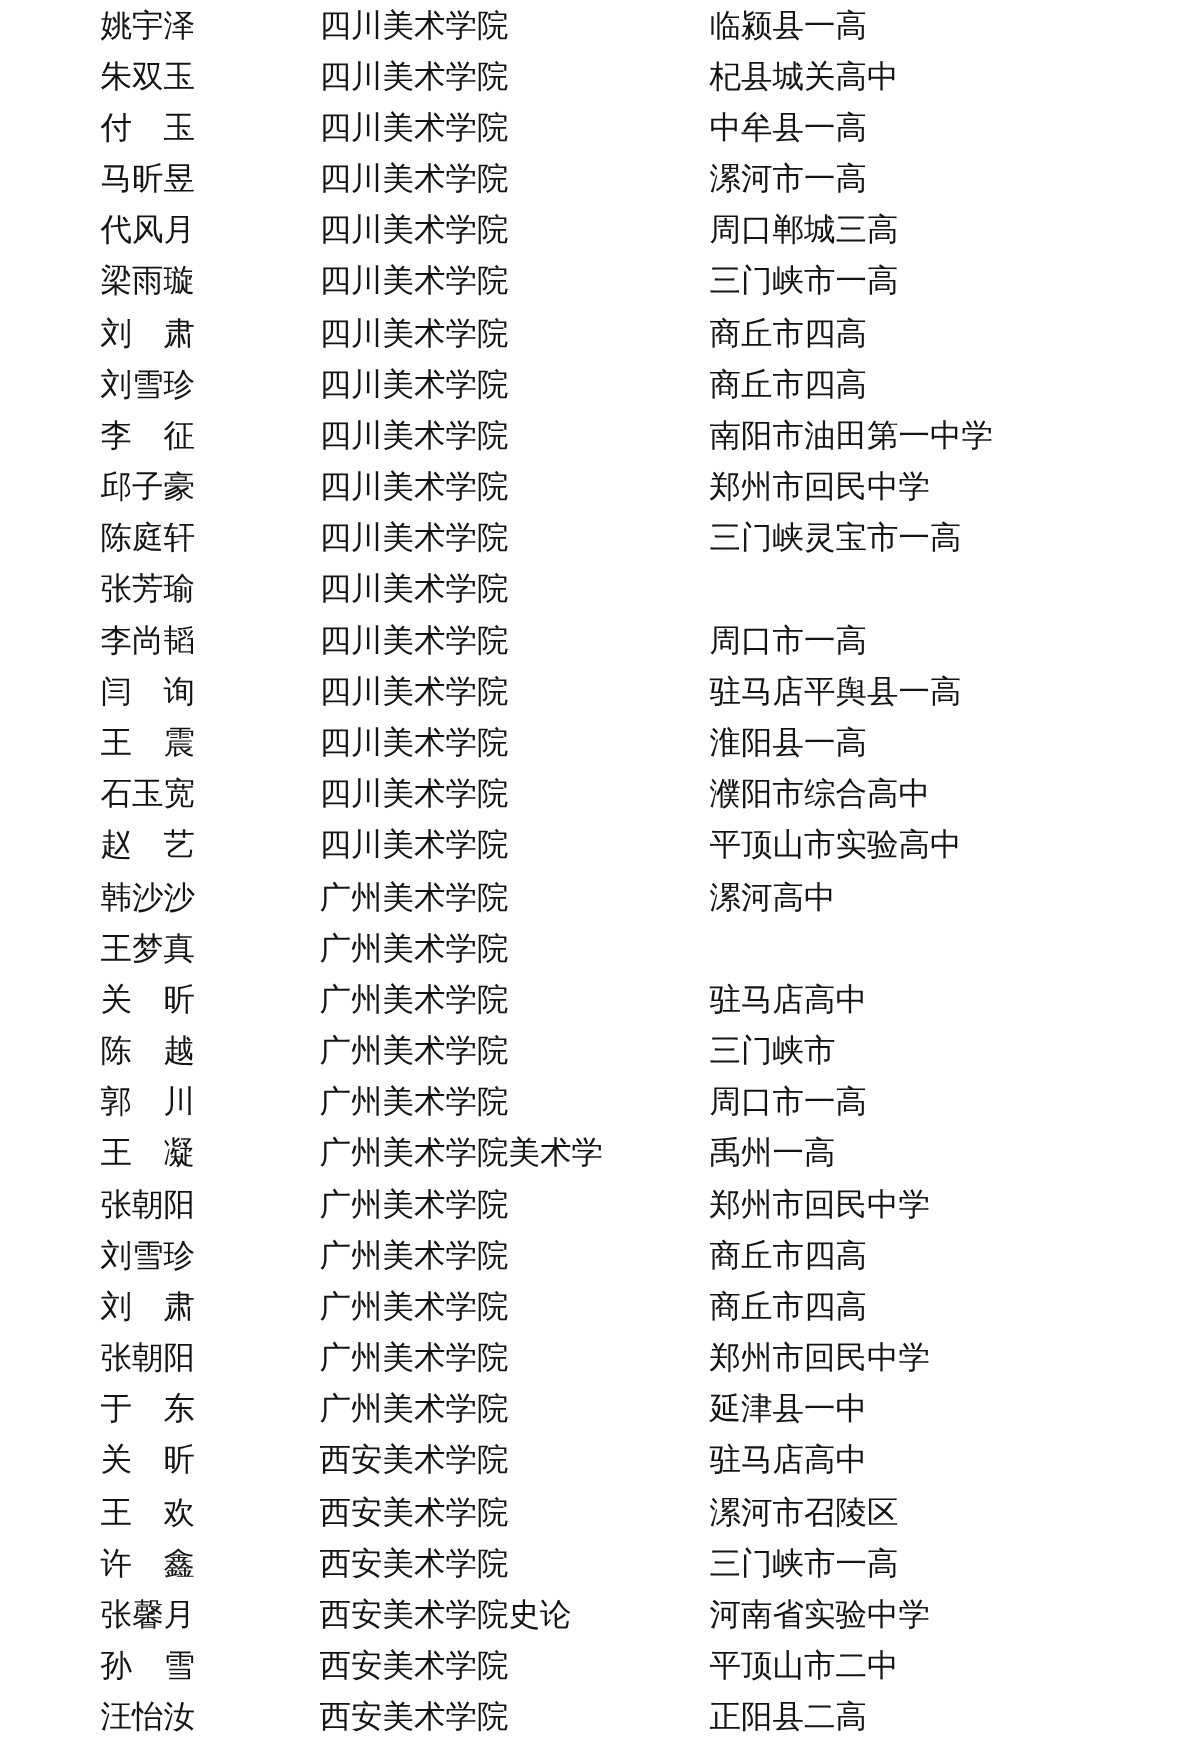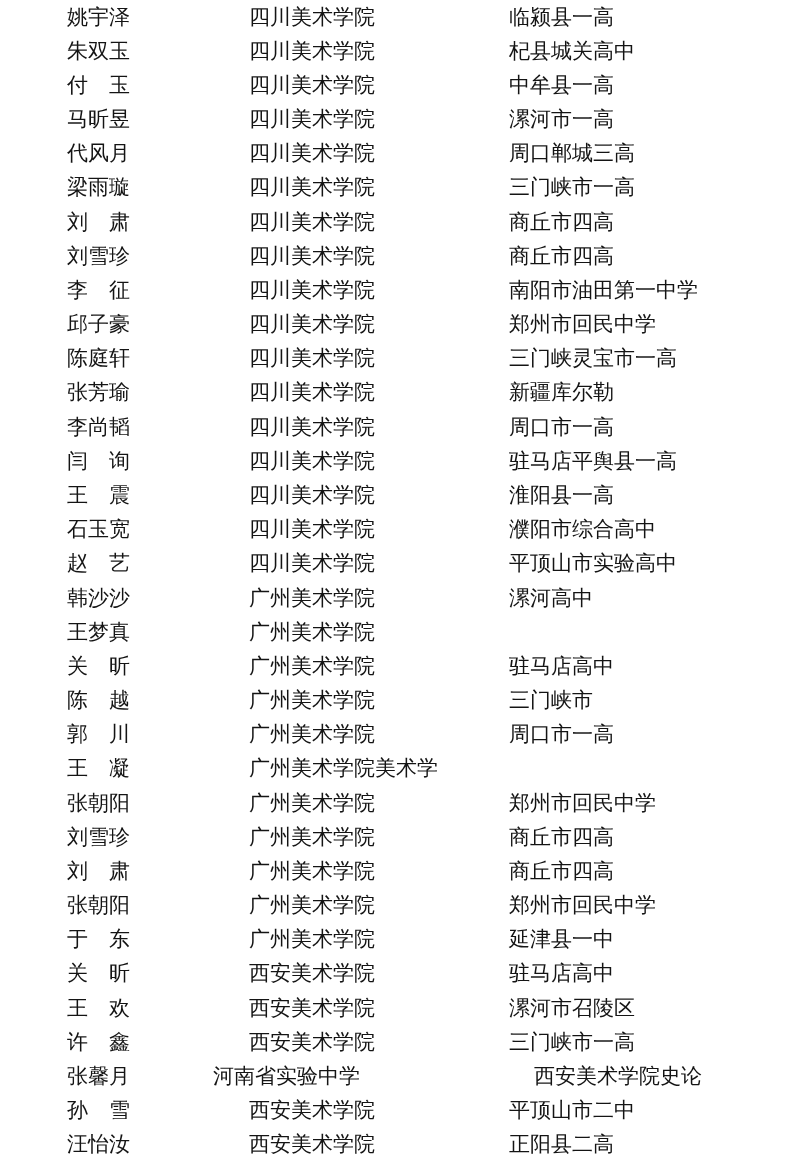--- a/index.html
+++ b/index.html
@@ -32,21 +32,20 @@
   }
   .cell {
     display: inline-block;
   }
   .cell-name {
     margin-left: 67px;
     width: 146px;
   }
   .cell-college {
     width: 260px;
-    margin-left: 36px;
   }
   .cell-school {
     flex: 1;
   }
 </style>
 </head>
 <body>
 
 <div class="page">
   <div class="rows">
@@ -112,21 +111,20 @@
 
   <div class="row">
     <span class="cell cell-name">陈庭轩</span>
     <span class="cell cell-college">四川美术学院</span>
     <span class="cell cell-school">三门峡灵宝市一高</span>
   </div>
 
   <div class="row">
     <span class="cell cell-name">张芳瑜</span>
     <span class="cell cell-college">四川美术学院</span>
-    <span class="cell cell-school">新疆库尔勒</span>
   </div>
 
   <div class="row">
     <span class="cell cell-name">李尚韬</span>
     <span class="cell cell-college">四川美术学院</span>
     <span class="cell cell-school">周口市一高</span>
   </div>
 
   <div class="row">
     <span class="cell cell-name">闫　询</span>
@@ -177,20 +175,21 @@
 
   <div class="row">
     <span class="cell cell-name">郭　川</span>
     <span class="cell cell-college">广州美术学院</span>
     <span class="cell cell-school">周口市一高</span>
   </div>
 
   <div class="row">
     <span class="cell cell-name">王　凝</span>
     <span class="cell cell-college">广州美术学院美术学</span>
+    <span class="cell cell-school">禹州一高</span>
   </div>
 
   <div class="row">
     <span class="cell cell-name">张朝阳</span>
     <span class="cell cell-college">广州美术学院</span>
     <span class="cell cell-school">郑州市回民中学</span>
   </div>
 
   <div class="row">
     <span class="cell cell-name">刘雪珍</span>
@@ -229,22 +228,22 @@
   </div>
 
   <div class="row">
     <span class="cell cell-name">许　鑫</span>
     <span class="cell cell-college">西安美术学院</span>
     <span class="cell cell-school">三门峡市一高</span>
   </div>
 
   <div class="row">
     <span class="cell cell-name">张馨月</span>
+    <span class="cell cell-college">西安美术学院史论</span>
     <span class="cell cell-school">河南省实验中学</span>
-    <span class="cell cell-college">西安美术学院史论</span>
   </div>
 
   <div class="row">
     <span class="cell cell-name">孙　雪</span>
     <span class="cell cell-college">西安美术学院</span>
     <span class="cell cell-school">平顶山市二中</span>
   </div>
 
   <div class="row">
     <span class="cell cell-name">汪怡汝</span>

